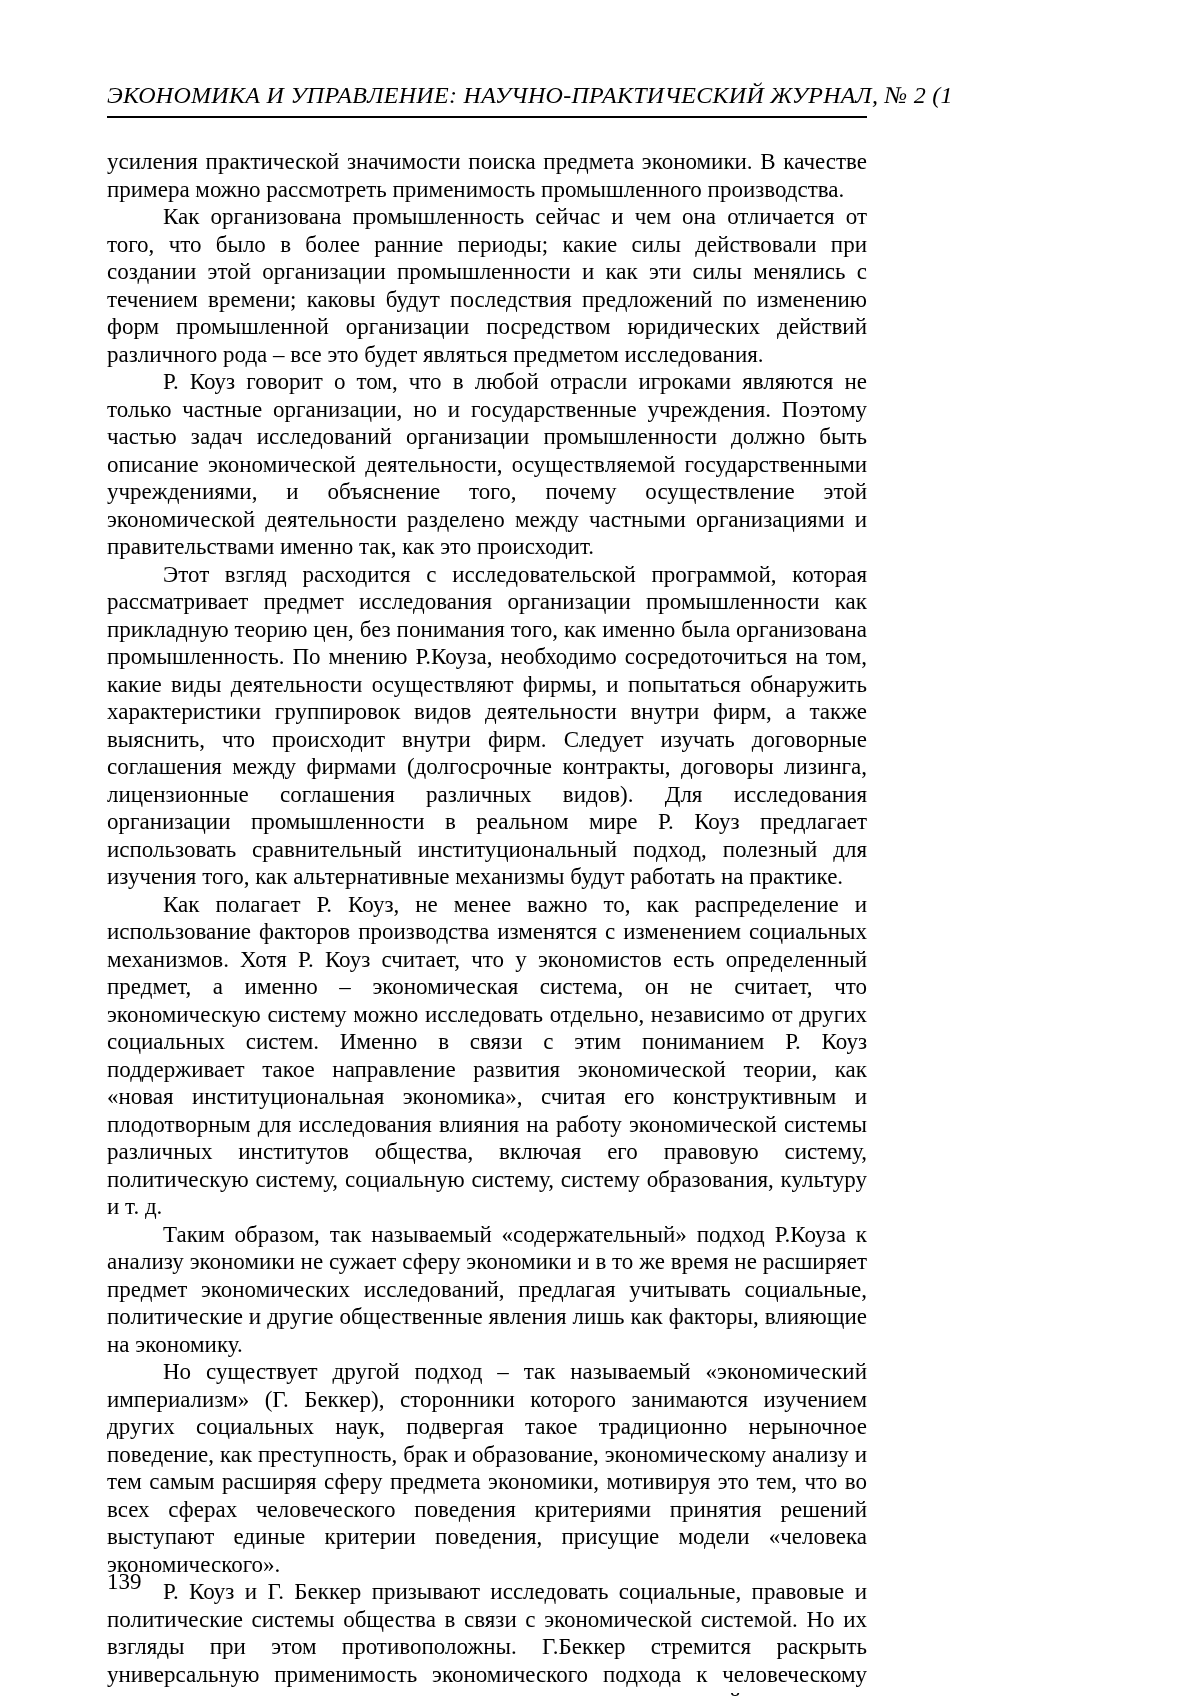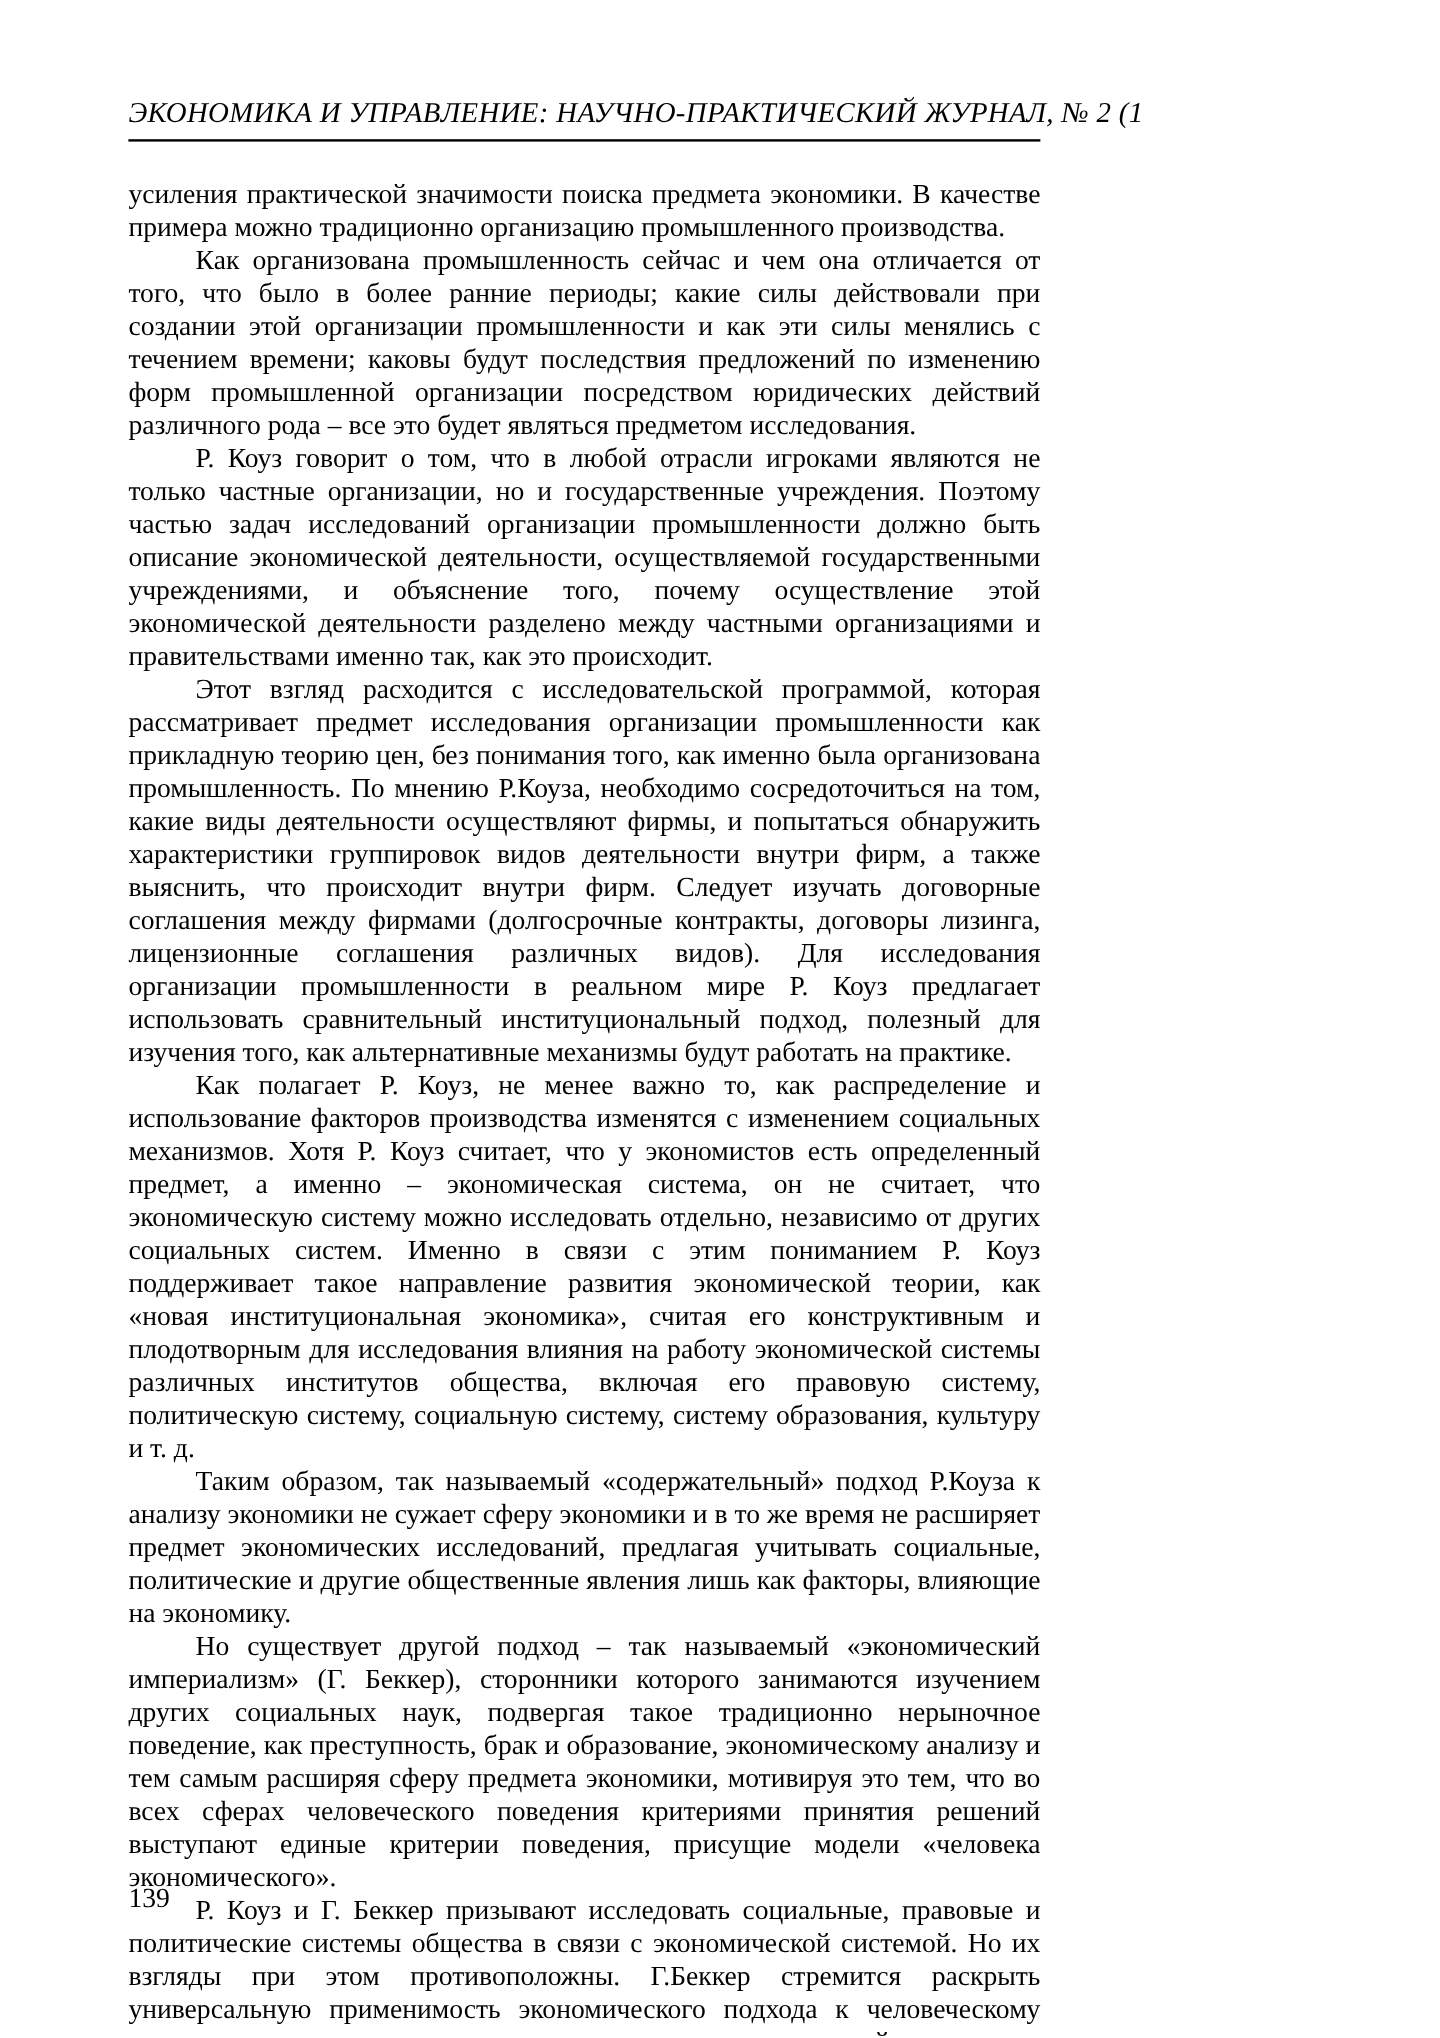--- a/index.html
+++ b/index.html
@@ -54,21 +54,21 @@
   }
 </style>
 </head>
 <body>
 
 <div class="page">
 
   <div class="running-head">ЭКОНОМИКА И УПРАВЛЕНИЕ: НАУЧНО-ПРАКТИЧЕСКИЙ ЖУРНАЛ, № 2 (182), 2025</div>
 
   <div class="article-body">
-    <p class="continued">усиления практической значимости поиска предмета экономики. В качестве примера можно традиционно организацию промышленного производства.</p>
+    <p class="continued">усиления практической значимости поиска предмета экономики. В качестве примера можно рассмотреть применимость промышленного производства.</p>
     <p>Как организована промышленность сейчас и чем она отличается от того, что было в более ранние периоды; какие силы действовали при создании этой организации промышленности и как эти силы менялись с течением времени; каковы будут последствия предложений по изменению форм промышленной организации посредством юридических действий различного рода – все это будет являться предметом исследования.</p>
     <p>Р. Коуз говорит о том, что в любой отрасли игроками являются не только частные организации, но и государственные учреждения. Поэтому частью задач исследований организации промышленности должно быть описание экономической деятельности, осуществляемой государственными учреждениями, и объяснение того, почему осуществление этой экономической деятельности разделено между частными организациями и правительствами именно так, как это происходит.</p>
     <p>Этот взгляд расходится с исследовательской программой, которая рассматривает предмет исследования организации промышленности как прикладную теорию цен, без понимания того, как именно была организована промышленность. По мнению Р.Коуза, необходимо сосредоточиться на том, какие виды деятельности осуществляют фирмы, и попытаться обнаружить характеристики группировок видов деятельности внутри фирм, а также выяснить, что происходит внутри фирм. Следует изучать договорные соглашения между фирмами (долгосрочные контракты, договоры лизинга, лицензионные соглашения различных видов). Для исследования организации промышленности в реальном мире Р. Коуз предлагает использовать сравнительный институциональный подход, полезный для изучения того, как альтернативные механизмы будут работать на практике.</p>
     <p>Как полагает Р. Коуз, не менее важно то, как распределение и использование факторов производства изменятся с изменением социальных механизмов. Хотя Р. Коуз считает, что у экономистов есть определенный предмет, а именно – экономическая система, он не считает, что экономическую систему можно исследовать отдельно, независимо от других социальных систем. Именно в связи с этим пониманием Р. Коуз поддерживает такое направление развития экономической теории, как «новая институциональная экономика», считая его конструктивным и плодотворным для исследования влияния на работу экономической системы различных институтов общества, включая его правовую систему, политическую систему, социальную систему, систему образования, культуру и т. д.</p>
     <p>Таким образом, так называемый «содержательный» подход Р.Коуза к анализу экономики не сужает сферу экономики и в то же время не расширяет предмет экономических исследований, предлагая учитывать социальные, политические и другие общественные явления лишь как факторы, влияющие на экономику.</p>
     <p>Но существует другой подход – так называемый «экономический империализм» (Г. Беккер), сторонники которого занимаются изучением других социальных наук, подвергая такое традиционно нерыночное поведение, как преступность, брак и образование, экономическому анализу и тем самым расширяя сферу предмета экономики, мотивируя это тем, что во всех сферах человеческого поведения критериями принятия решений выступают единые критерии поведения, присущие модели «человека экономического».</p>
     <p>Р. Коуз и Г. Беккер призывают исследовать социальные, правовые и политические системы общества в связи с экономической системой. Но их взгляды при этом противоположны. Г.Беккер стремится раскрыть универсальную применимость экономического подхода к человеческому поведению, универсального не только для рыночных ситуаций, но также и для поведения человека в семье, в суде, политике и других сферах. Для Р.Коуза же изучение социальных, правовых и политических систем имеет значение для выявления их влияния на экономику. В противовес Г.Беккеру, настаивающему на том, что критерии экономического поведения являются универсальными для любой сферы социального поведения, Р.Коуз рекомендует изучать</p>
   </div>
 
   <div class="page-number">139</div>

